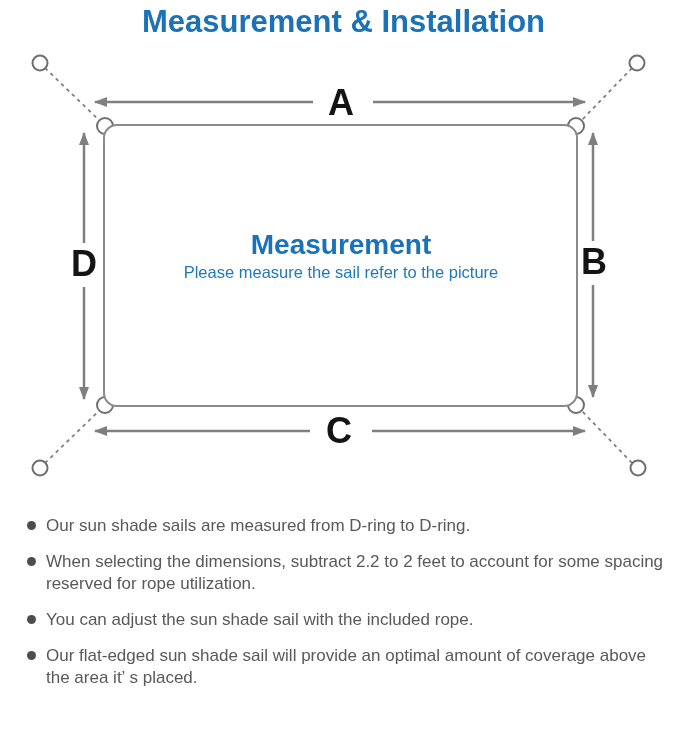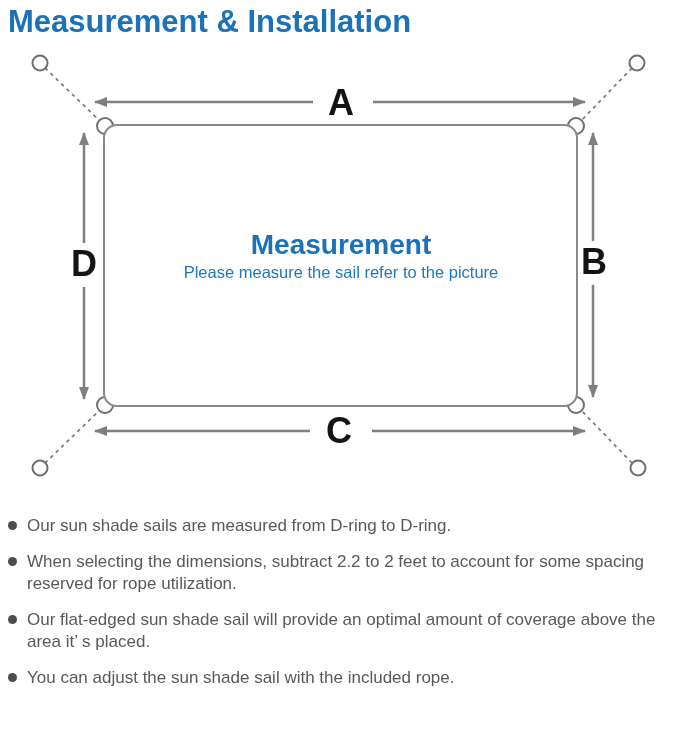--- a/index.html
+++ b/index.html
@@ -6,20 +6,21 @@
   html, body {
     width: 679px; height: 739px;
     background: #ffffff;
     font-family: "Liberation Sans", sans-serif;
     overflow: hidden;
   }
   .page { width: 679px; height: 739px; position: relative; }
 
   .page-title {
     margin-top: 4px;
+    text-align: center;
     font-size: 31px;
     font-weight: bold;
     color: #1b72b8;
     letter-spacing: 0px;
     padding-left: 8px;
   }
 
   .diagram-wrap { width: 679px; height: 458px; position: relative; }
   svg { display: block; }
 
@@ -36,21 +37,21 @@
     fill: #1b72b8;
   }
   .center-sub {
     font-family: "Liberation Sans", sans-serif;
     font-size: 16.5px;
     fill: #1e78bc;
   }
 
   .bullets {
     margin-top: 17px;
-    padding-left: 8px;
+    padding-left: 27px;
     padding-right: 8px;
   }
   .bullet-item {
     display: flex;
     align-items: flex-start;
     margin-bottom: 14px;
   }
   .bullet-dot {
     flex: 0 0 auto;
     width: 9px; height: 9px;
@@ -133,21 +134,21 @@
     <div class="bullet-item">
       <span class="bullet-dot"></span>
       <span class="bullet-text">Our sun shade sails are measured from D-ring to D-ring.</span>
     </div>
     <div class="bullet-item">
       <span class="bullet-dot"></span>
       <span class="bullet-text">When selecting the dimensions, subtract 2.2 to 2 feet to account for some spacing reserved for rope utilization.</span>
     </div>
     <div class="bullet-item">
       <span class="bullet-dot"></span>
-      <span class="bullet-text">Our flat-edged sun shade sail will provide an optimal amount of coverage above the area it’ s placed.</span>
+      <span class="bullet-text">You can adjust the sun shade sail with the included rope.</span>
     </div>
     <div class="bullet-item">
       <span class="bullet-dot"></span>
-      <span class="bullet-text">You can adjust the sun shade sail with the included rope.</span>
+      <span class="bullet-text">Our flat-edged sun shade sail will provide an optimal amount of coverage above the area it’ s placed.</span>
     </div>
   </div>
 
 </div>
 
 </body></html>

